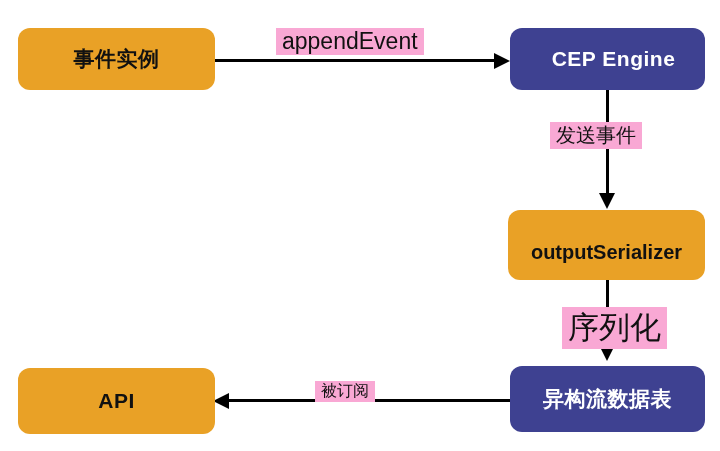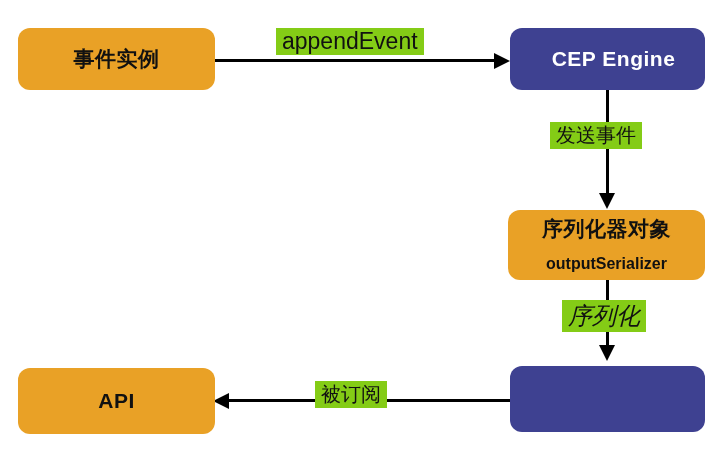--- a/index.html
+++ b/index.html
@@ -37,21 +37,21 @@
     background: #3e4191;
     color: #ffffff;
   }
   .node .line1 {
     font-weight: bold;
     font-size: 21px;
     letter-spacing: 0.5px;
   }
   .node .line2 {
     font-weight: bold;
-    font-size: 16px;
+    font-size: 20px;
     letter-spacing: 0px;
     margin-top: 14px;
   }
 
   
   #node-event      { left: 18px;  top: 28px;  width: 197px; height: 62px; }
   #node-cep        { left: 510px; top: 28px;  width: 195px; height: 62px; padding-left: 12px; }
   #node-serializer { left: 508px; top: 210px; width: 197px; height: 70px; }
   #node-output     { left: 510px; top: 366px; width: 195px; height: 66px; }
   #node-api        { left: 18px;  top: 368px; width: 197px; height: 66px; text-align: right; }
@@ -94,68 +94,67 @@
   #edge-send-head   { left: 599px; top: 193px; }
 
   #edge-serialize      { left: 606px; top: 280px; height: 68px; }
   #edge-serialize-head { left: 599px; top: 345px; }
 
   #edge-subscribe      { left: 228px; top: 399px; width: 285px; }
   #edge-subscribe-head { left: 213px; top: 393px; }
 
   .edge-label {
     position: absolute;
-    background: #84cc16;
+    background: #f9a8d4;
     color: #111111;
     z-index: 4;
     white-space: nowrap;
     padding: 0 6px;
   }
   #label-append {
     left: 276px;
     top: 28px;
     font-size: 23px;
     letter-spacing: 0px;
   }
   #label-send {
     left: 550px;
     top: 122px;
     font-size: 20px;
   }
   #label-serialize {
     left: 562px;
-    top: 300px;
-    font-size: 24px;
-    font-style: italic;
+    top: 307px;
+    font-size: 31px;
   }
   #label-subscribe {
     left: 315px;
     top: 381px;
-    font-size: 20px;
+    font-size: 16px;
   }
 </style>
 </head>
 <body>
 
 <div id="canvas">
 
   <div class="node orange" id="node-event">
     <div class="line1">事件实例</div>
   </div>
 
   <div class="node blue" id="node-cep">
     <div class="line1">CEP Engine</div>
   </div>
 
   <div class="node orange" id="node-serializer">
-    <div class="line1">序列化器对象</div>
     <div class="line2">outputSerializer</div>
   </div>
 
   <div class="node blue" id="node-output">
+    <div class="line1">异构流数据表</div>
   </div>
 
   <div class="node orange" id="node-api">
     <div class="line1">API</div>
   </div>
 
   <div class="edge h" id="edge-append"></div>
   <div class="arrowhead right" id="edge-append-head"></div>
   <div class="edge-label" id="label-append">appendEvent</div>
 

